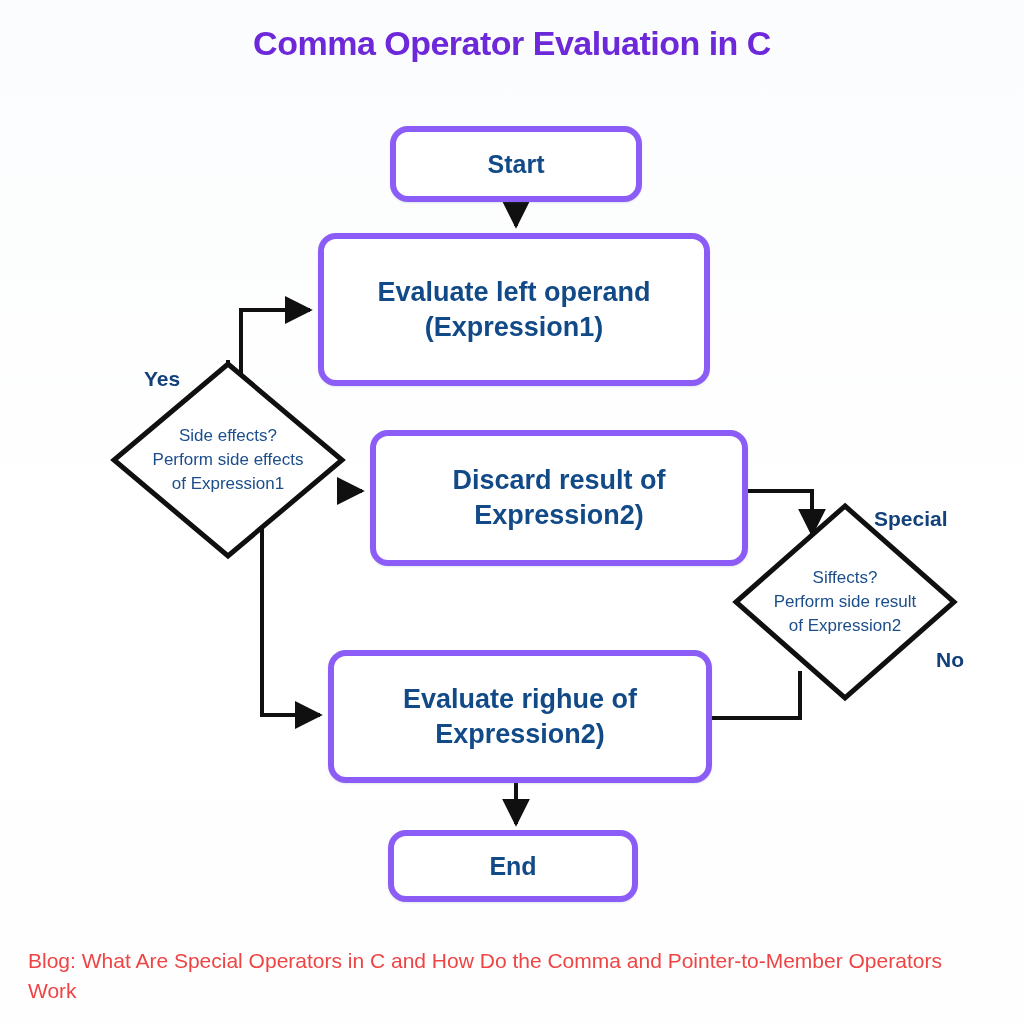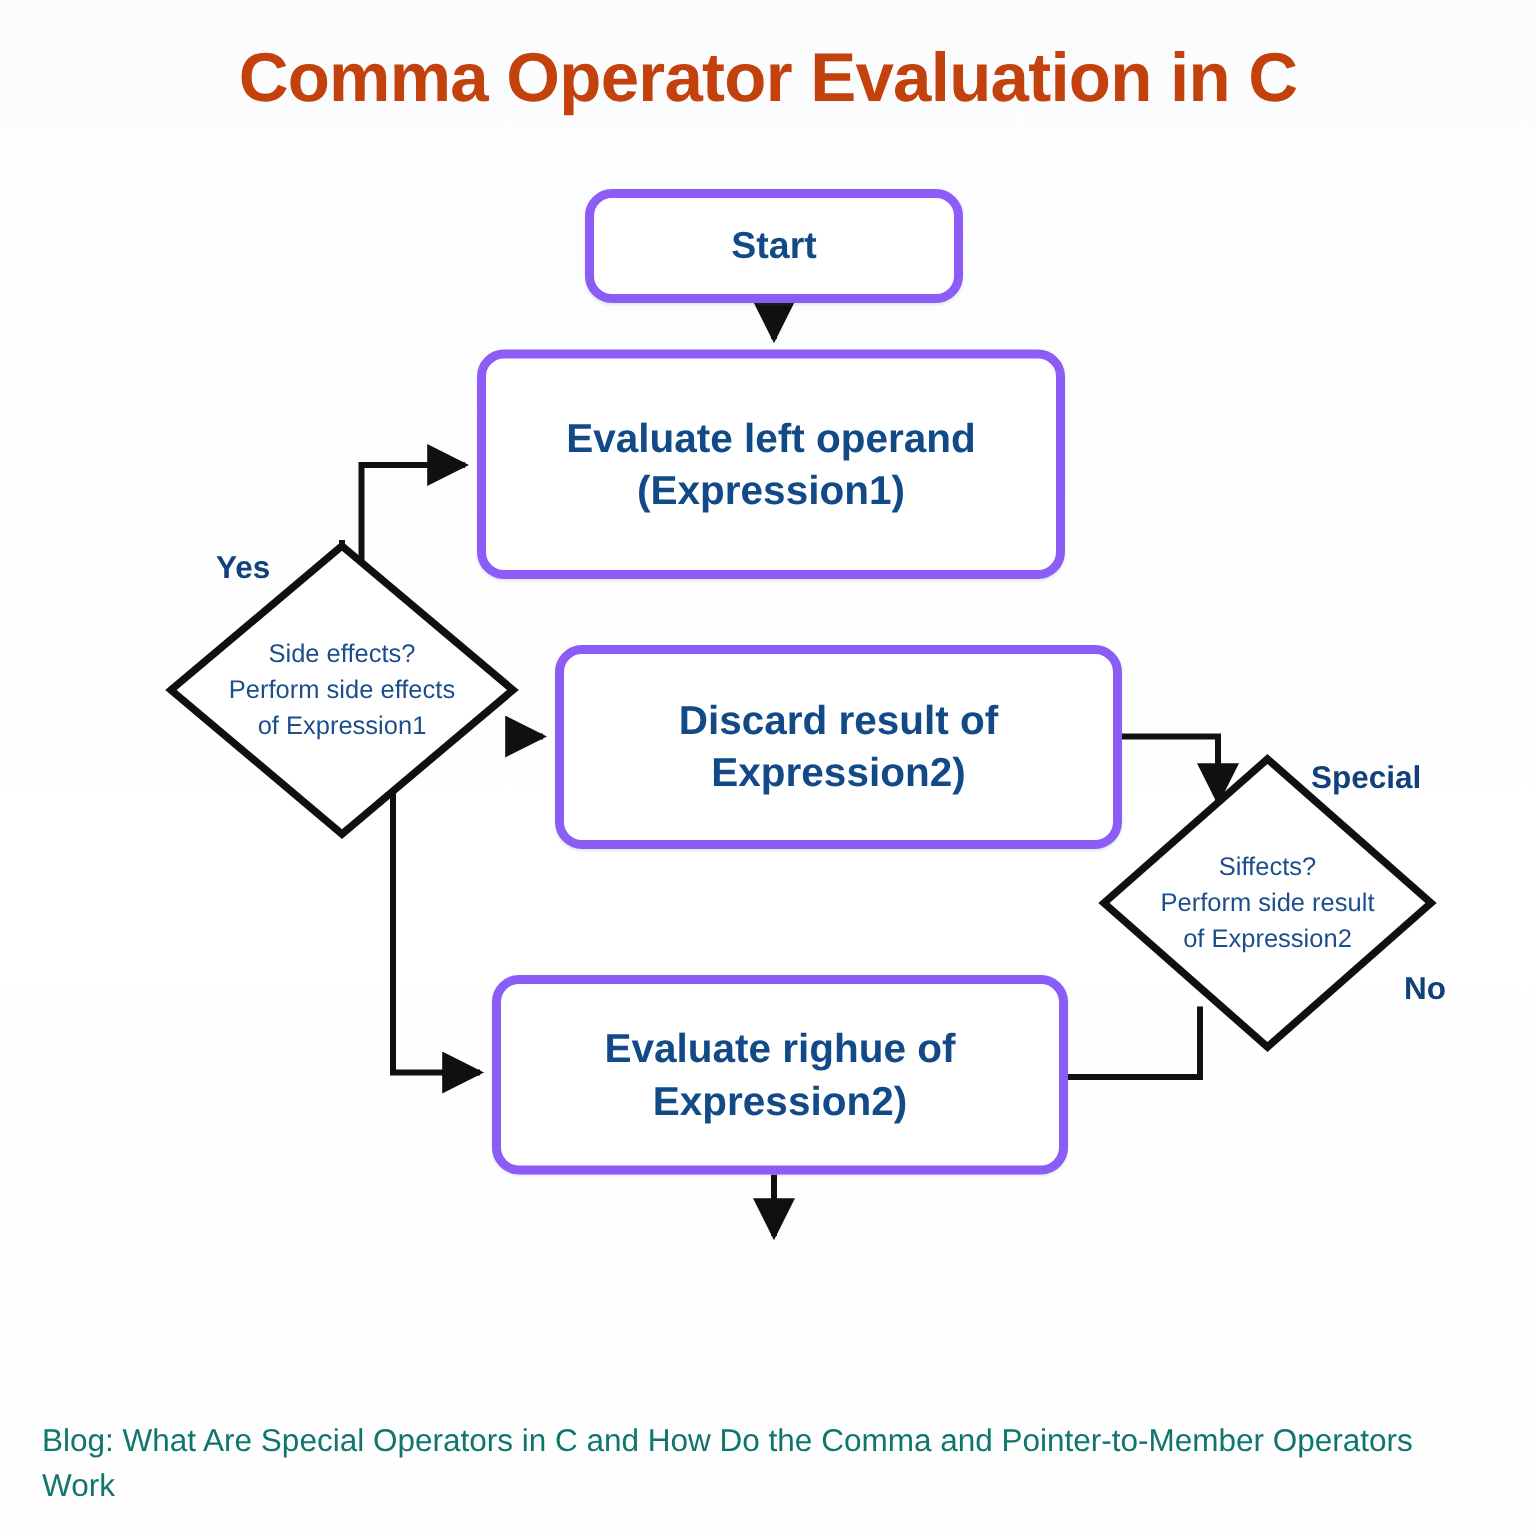--- a/index.html
+++ b/index.html
@@ -21,23 +21,23 @@
     left: 0; top: 0;
     width: 1024px; height: 1024px;
     background: linear-gradient(180deg, #fbfcfd 0%, #ffffff 55%, #fefefe 100%);
   }
   #title {
     position: absolute;
     left: 0;
     top: 24px;
     width: 1024px;
     text-align: center;
-    font-size: 46px;
+    font-size: 34px;
     font-weight: bold;
-    color: #c2410c;
+    color: #6d28d9;
     letter-spacing: -0.5px;
     white-space: nowrap;
   }
   
   #diagram {
     position: absolute;
     left: 0; top: 0;
     width: 1024px; height: 930px;
   }
   svg#edges {
@@ -105,21 +105,21 @@
   .lbl-yes     { left: 144px; top: 367px; }
   .lbl-sffects { left: 874px; top: 507px; }
   .lbl-no      { left: 936px; top: 648px; }
 
   #caption {
     position: absolute;
     left: 28px;
     top: 946px;
     width: 956px;
     font-size: 21px;
-    color: #0f766e;
+    color: #ef4444;
     line-height: 1.42;
   }
 </style>
 </head>
 <body>
 
 <div id="page">
   <div id="card"></div>
 
   <div id="title">Comma Operator Evaluation in C</div>
@@ -164,20 +164,23 @@
     <div class="node-box box-discard">
       <span class="lbl">Discard result of
 Expression2)</span>
     </div>
 
     <div class="node-box box-right">
       <span class="lbl">Evaluate righue of
 Expression2)</span>
     </div>
 
+    <div class="node-box box-end">
+      <span class="lbl">End</span>
+    </div>
 
     <div class="diamond-wrap dia-left">
       <svg class="diamond-shape" viewBox="0 0 236 200" preserveAspectRatio="none">
         <polygon points="118,4 232,100 118,196 4,100" fill="#ffffff" stroke="#101010" stroke-width="5"></polygon>
       </svg>
       <div class="diamond-text">Side effects?
 Perform side effects
 of Expression1</div>
     </div>
 

